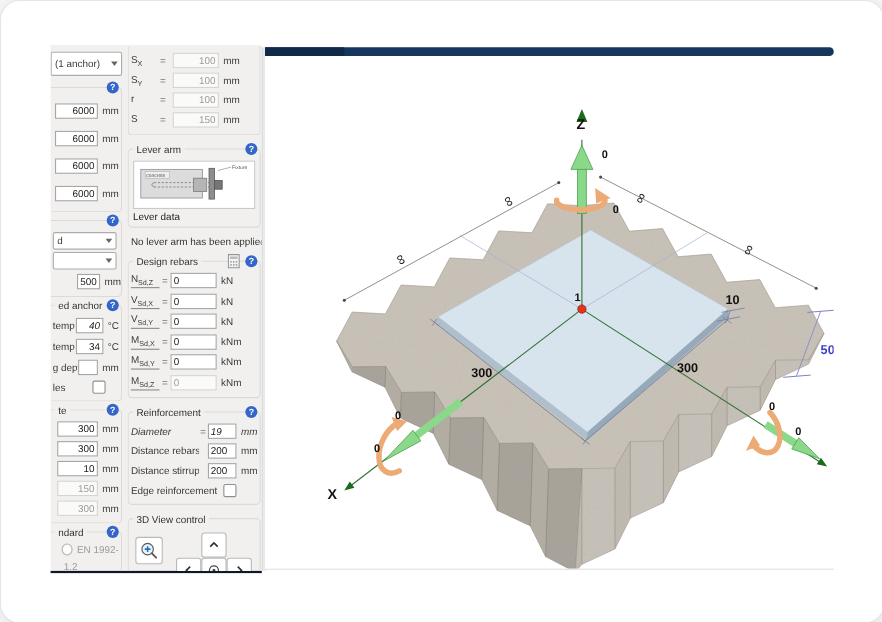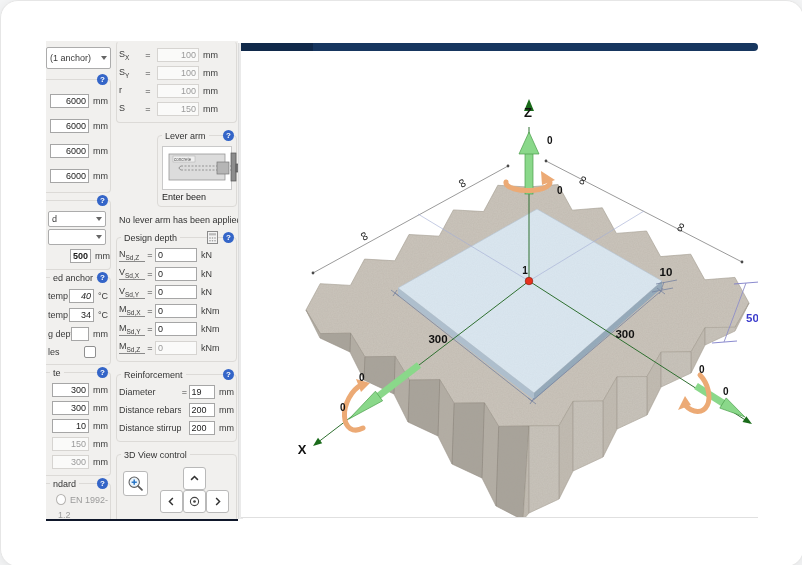--- a/index.html
+++ b/index.html
@@ -93,21 +93,21 @@
         <span class="qicon">?</span>
         <div class="sel selsm">
           <span class="lbl">d</span>
           <span class="chev"></span>
         </div>
         <div class="sel selsm">
           <span class="lbl"></span>
           <span class="chev"></span>
         </div>
         <div class="r" style="height:18px;">
-          <span class="fld" style="width:32px;margin-left:22px;font-weight:bold;">500</span>
+          <span class="fld" style="width:32px;margin-left:22px;">500</span>
           <span class="unit">mm</span>
         </div>
       </div>
 
       <div class="grp">
         <span class="legend">ed anchor</span>
         <span class="qicon">?</span>
         <div class="r" style="height:19px;">
           <span class="lbl" style="width:22px;">temp</span>
           <span class="fld" style="width:20px;font-style:italic;">40</span>
@@ -188,45 +188,45 @@
           <span class="unit">mm</span>
         </div>
         <div class="r" style="height:18px;">
           <span class="lbl" style="width:24px;"><span>S</span><sub></sub></span>
           <span class="eq">=</span>
           <span class="fld dis" style="width:36px;margin-left:4px;">150</span>
           <span class="unit">mm</span>
         </div>
       </div>
 
-      <div class="grp" style="margin-top:12px;margin-left:41px;">
+      <div class="grp" style="margin-top:12px;">
         <span class="legend">Lever arm</span>
         <span class="qicon">?</span>
         <div class="leverbox">
           <svg width="104" height="36" viewBox="0 0 104 36">
             <rect x="4" y="5" width="56" height="26" fill="#dcdcdc" stroke="#979797" stroke-width="0.8"></rect>
             <rect x="8" y="7" width="22" height="6" fill="#efefef" stroke="#aaa" stroke-width="0.5"></rect>
             <text x="9" y="12" font-size="4.5" fill="#555">concrete</text>
             <line x1="16" y1="17" x2="66" y2="17" stroke="#777" stroke-width="0.7" stroke-dasharray="2,1.5"></line>
             <line x1="16" y1="21" x2="66" y2="21" stroke="#777" stroke-width="0.7" stroke-dasharray="2,1.5"></line>
             <path d="M16,17 q-4,2 0,4" fill="none" stroke="#777" stroke-width="0.7"></path>
             <rect x="52" y="13" width="12" height="12" fill="#b5b5b5" stroke="#777" stroke-width="0.7"></rect>
             <rect x="66" y="4" width="5" height="28" fill="#8d8d8d" stroke="#555" stroke-width="0.7"></rect>
             <rect x="71" y="15" width="7" height="8" fill="#767676" stroke="#555" stroke-width="0.7"></rect>
             <line x1="74" y1="6" x2="86" y2="3" stroke="#888" stroke-width="0.6"></line>
             <text x="87" y="5" font-size="4.5" fill="#555">Fixture</text>
           </svg>
         </div>
-        <div class="enterdata">Enter been</div>
+        <div class="enterdata">Lever data</div>
       </div>
 
       <div class="note">No lever arm has been applied</div>
 
       <div class="grp" style="margin-top:12px;">
-        <span class="legend">Design depth</span>
+        <span class="legend">Design rebars</span>
         <span class="qicon">?</span>
         <svg class="calcicon" style="position:absolute;top:-7px;right:18px;" width="11" height="13" viewBox="0 0 11 13">
           <rect x="0.5" y="0.5" width="10" height="12" fill="#f3f3f3" stroke="#8a8a8a"></rect>
           <rect x="2" y="2.2" width="7" height="2.2" fill="#b9b9b9"></rect>
           <circle cx="3" cy="7" r="0.8" fill="#9a9a9a"></circle>
             <circle cx="5.5" cy="7" r="0.8" fill="#9a9a9a"></circle>
             <circle cx="8" cy="7" r="0.8" fill="#9a9a9a"></circle>
           <circle cx="3" cy="9.8" r="0.8" fill="#9a9a9a"></circle>
             <circle cx="5.5" cy="9.8" r="0.8" fill="#9a9a9a"></circle>
             <circle cx="8" cy="9.8" r="0.8" fill="#9a9a9a"></circle>
@@ -265,37 +265,41 @@
           <span class="lbl symu" style="width:26px;"><span>M</span><sub>Sd,Z</sub></span>
           <span class="eq">=</span>
           <span class="fld lft dis" style="width:36px;">0</span>
           <span class="unit">kNm</span>
         </div>
       </div>
 
       <div class="grp" style="margin-top:12px;">
         <span class="legend">Reinforcement</span>
         <span class="qicon">?</span>
-        <div class="r" style="height:18px;">
+        <div class="r" style="height:18px;font-style:italic;">
           <span class="lbl" style="width:66px;">Diameter</span>
           <span class="eq" style="width:8px;">=</span>
           <span class="fld lft" style="width:22px;">19</span>
           <span class="unit">mm</span>
         </div>
         <div class="r" style="height:18px;">
           <span class="lbl" style="width:66px;">Distance rebars ·</span>
           <span class="eq" style="width:8px;"></span>
           <span class="fld lft" style="width:22px;">200</span>
           <span class="unit">mm</span>
         </div>
         <div class="r" style="height:18px;">
           <span class="lbl" style="width:66px;">Distance stirrups</span>
           <span class="eq" style="width:8px;"></span>
           <span class="fld lft" style="width:22px;">200</span>
           <span class="unit">mm</span>
+        </div>
+        <div class="r" style="height:17px;">
+          <span class="lbl">Edge reinforcement</span>
+          <span class="cb" style="margin-left:5px;"></span>
         </div>
       </div>
 
       <div class="grp" style="margin-top:12px;padding-bottom:8px;">
         <span class="legend">3D View control</span>
         <div class="ctl3d">
           <div class="magcol">
             <div class="btn magbtn">
               <svg width="19" height="19" viewBox="0 0 22 22">
                 <circle cx="9.5" cy="9.5" r="6" fill="#eaf4fc" stroke="#5a5a5a" stroke-width="1.2"></circle>

